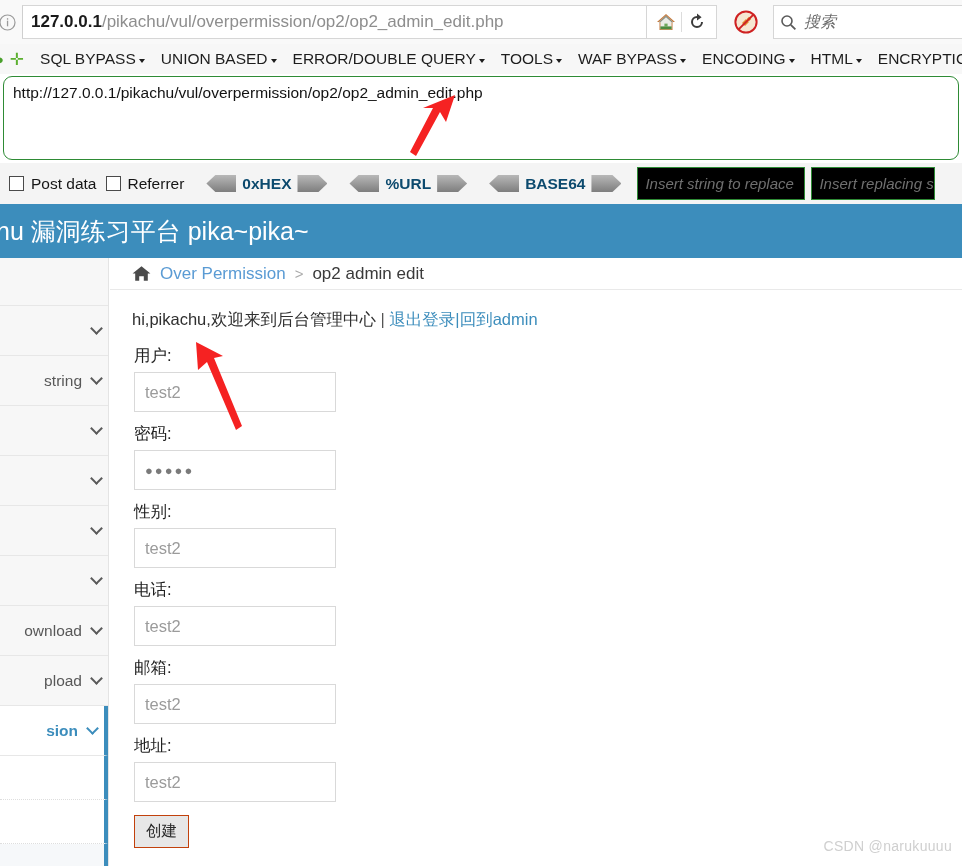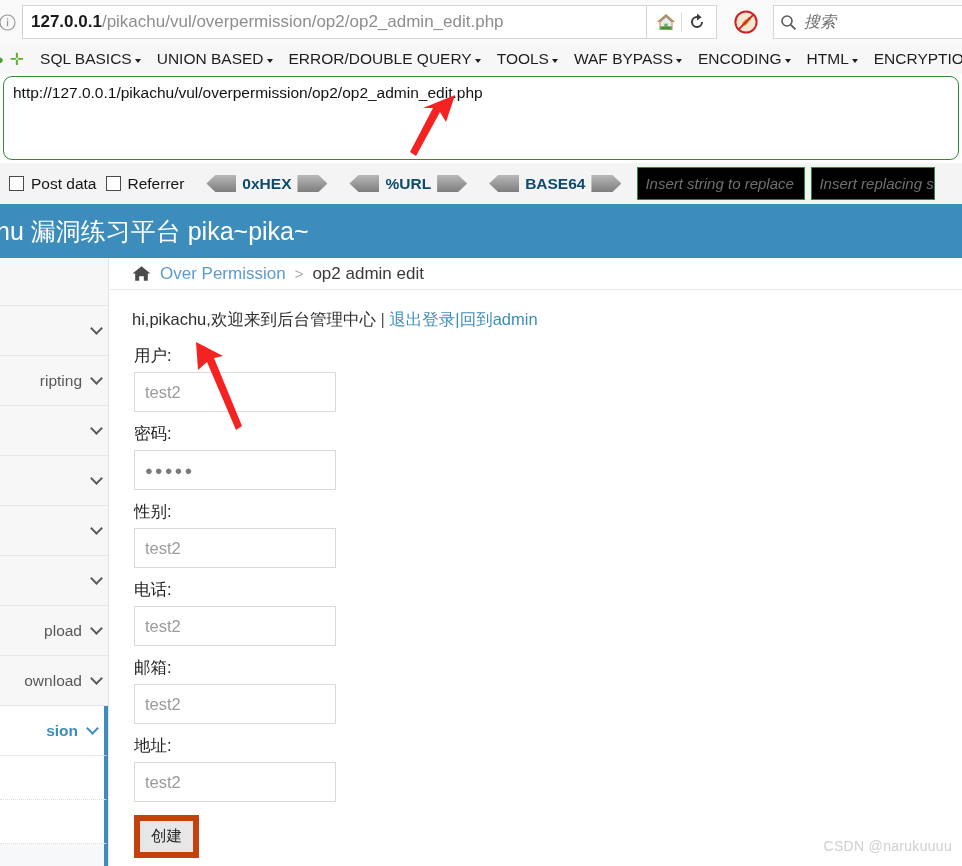--- a/index.html
+++ b/index.html
@@ -215,21 +215,21 @@
   .fld-input {
     width: 202px; height: 40px; background: #fff;
     border: 1px solid #d9d9d9;
     display: flex; align-items: center; padding: 0 10px;
     font-size: 16.5px; color: #9b9b9b;
     margin-bottom: 11px;
   }
   .fld-input.pw { letter-spacing: 2px; color: #7a7a7a; font-size: 13px; }
   .submit-btn {
     margin-top: 2px;
-    background: #e7e7e7; border: 6px solid #c2410c;
+    background: #e7e7e7; border: 1px solid #c2410c;
     padding: 5px 11px; font-size: 15.5px; color: #2a2a2a;
     font-family: "Liberation Sans", sans-serif;
   }
 
   
   .anno { position: absolute; pointer-events: none; }
 
   .watermark {
     position: absolute; right: 10px; bottom: 12px;
     font-size: 14px; color: #cfcfcf; letter-spacing: .3px;
@@ -286,21 +286,21 @@
       <line x1="10.8" y1="10.8" x2="15.4" y2="15.4" stroke="#5a5a5a" stroke-width="1.8"></line>
     </svg>
     <span class="search-ph">搜索</span>
   </div>
 </div>
 
 <div class="menu-bar">
   <span class="menu-dot">●</span>
   <span class="menu-plus">✛</span>
   <span class="menu-item">
-    <span>SQL BASICS</span>
+    <span>SQL BYPASS</span>
     <i class="caret-sm"></i>
   </span>
   <span class="menu-item">
     <span>UNION BASED</span>
     <i class="caret-sm"></i>
   </span>
   <span class="menu-item">
     <span>ERROR/DOUBLE QUERY</span>
     <i class="caret-sm"></i>
   </span>
@@ -371,45 +371,45 @@
 
 <div class="page-body">
 
   <div class="sidebar">
     <div class="side-top-strip"></div>
     <div class="side-item">
       <span class="lbl"></span>
       <i class="chev"></i>
     </div>
     <div class="side-item">
-      <span class="lbl">ripting</span>
+      <span class="lbl">string</span>
       <i class="chev"></i>
     </div>
     <div class="side-item">
       <span class="lbl"></span>
       <i class="chev"></i>
     </div>
     <div class="side-item">
       <span class="lbl"></span>
       <i class="chev"></i>
     </div>
     <div class="side-item">
       <span class="lbl"></span>
       <i class="chev"></i>
     </div>
     <div class="side-item">
       <span class="lbl"></span>
       <i class="chev"></i>
     </div>
     <div class="side-item">
+      <span class="lbl">ownload</span>
+      <i class="chev"></i>
+    </div>
+    <div class="side-item">
       <span class="lbl">pload</span>
-      <i class="chev"></i>
-    </div>
-    <div class="side-item">
-      <span class="lbl">ownload</span>
       <i class="chev"></i>
     </div>
     <div class="side-item active">
       <span class="lbl">sion</span>
       <i class="chev"></i>
     </div>
     <div class="side-sub">
       <span></span>
     </div>
     <div class="side-sub">

